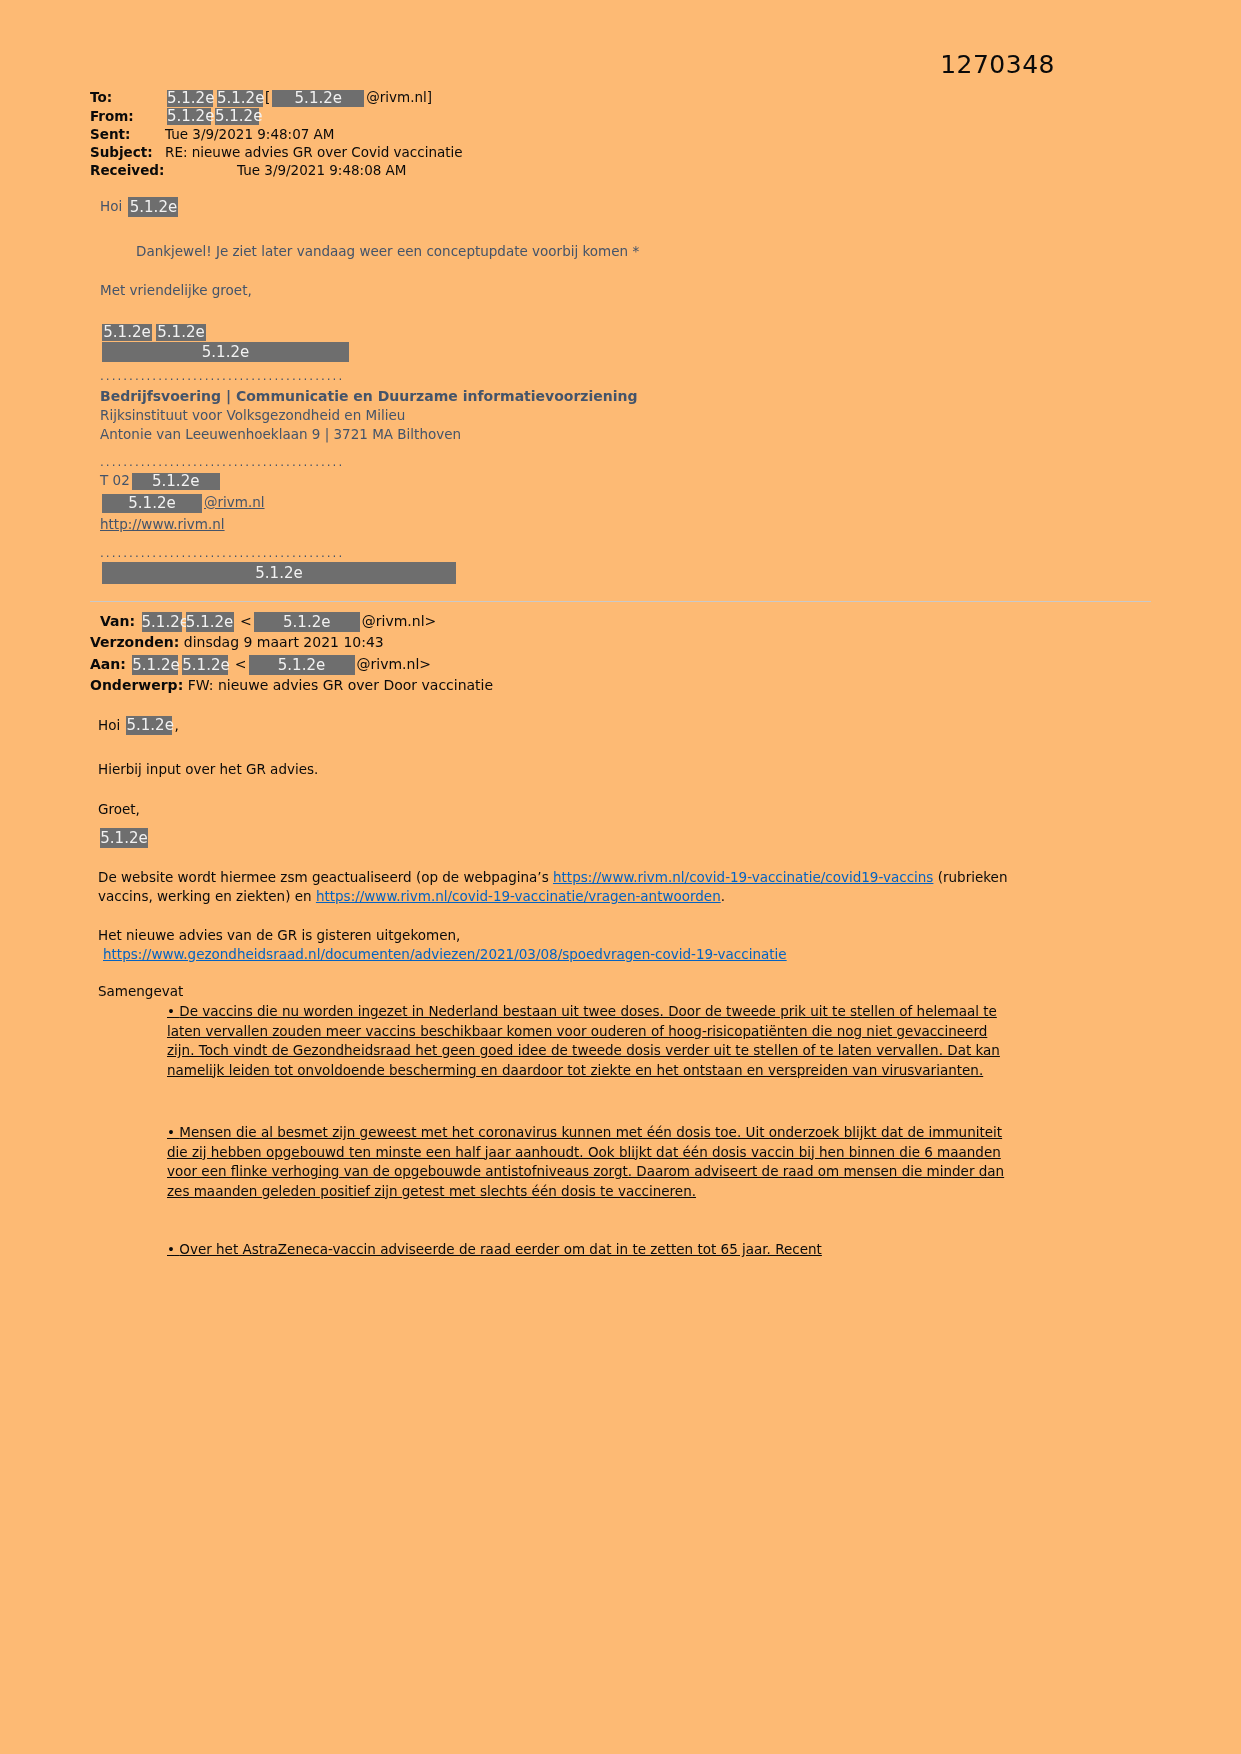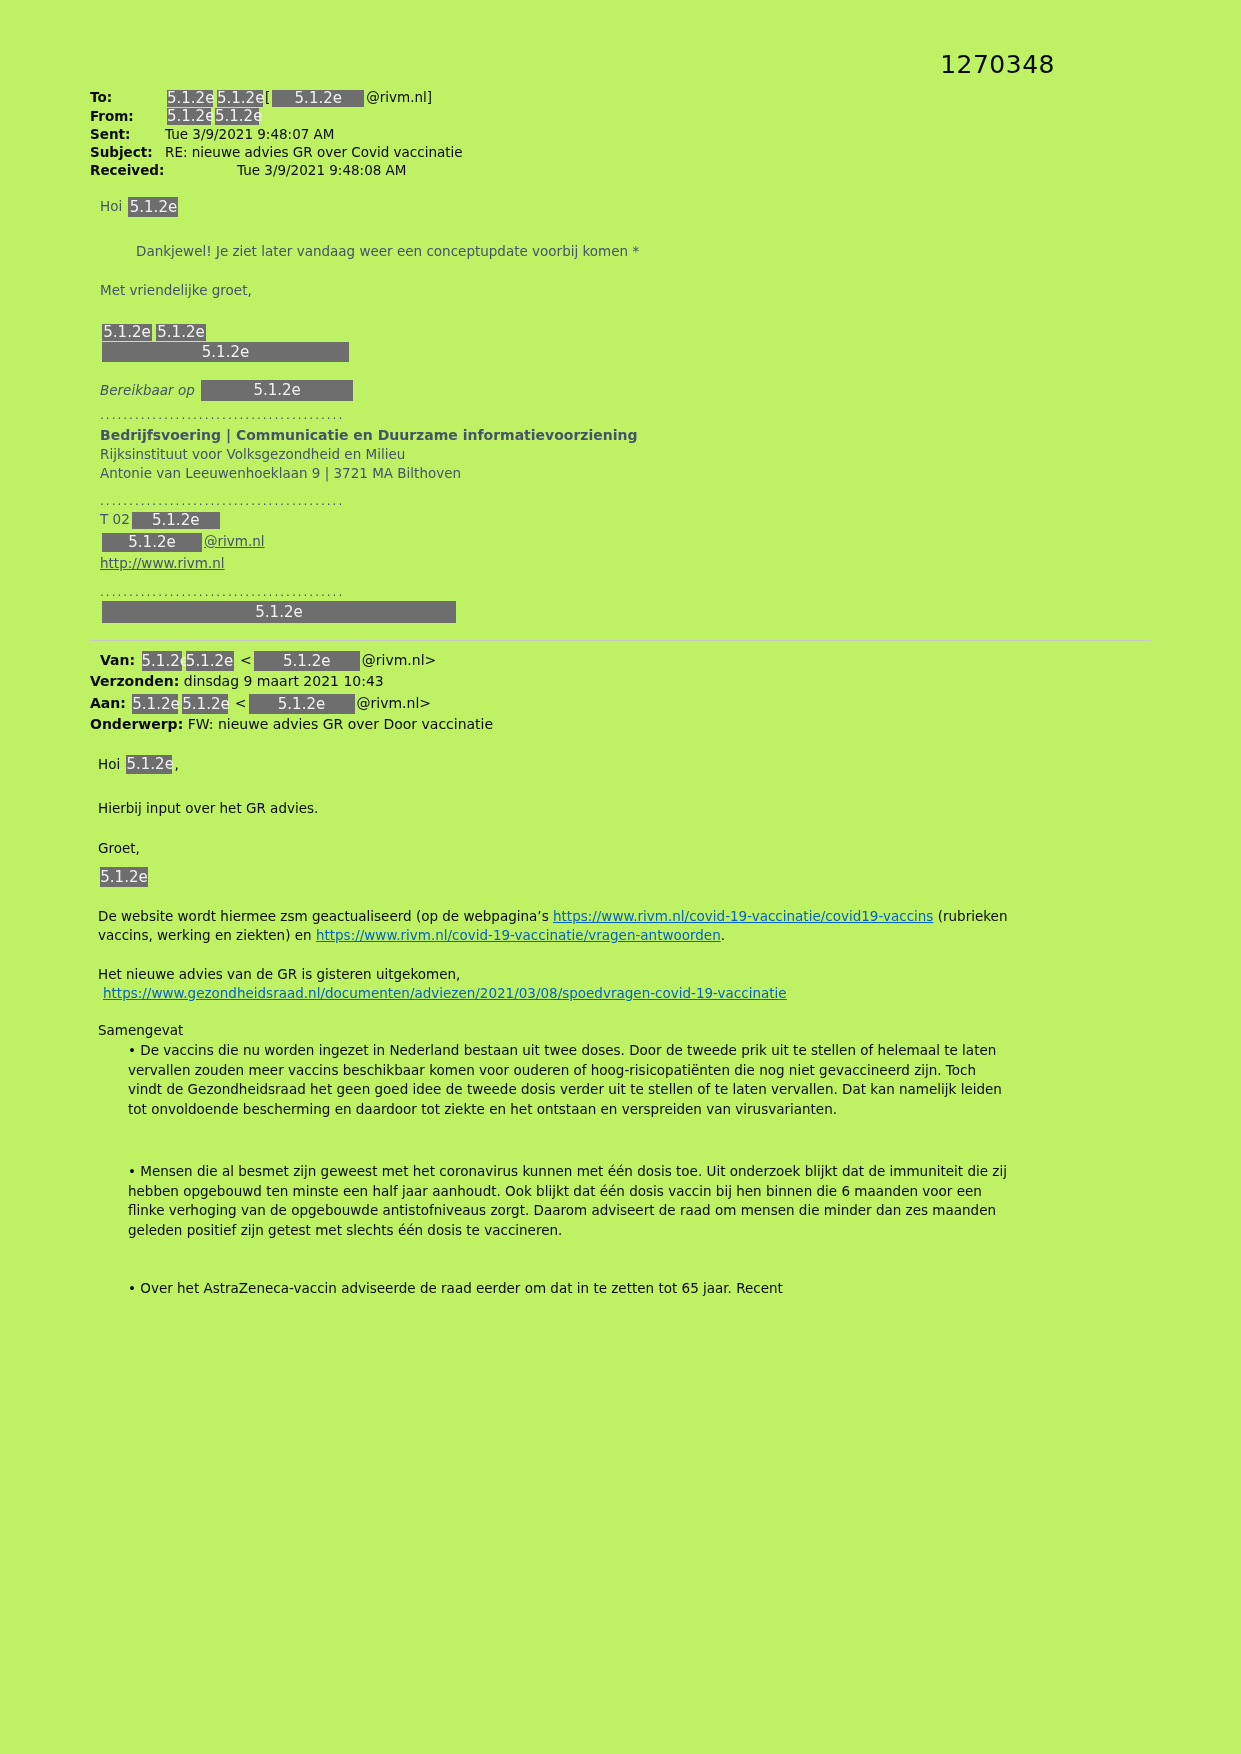--- a/index.html
+++ b/index.html
@@ -1,21 +1,21 @@
 <!DOCTYPE html>
 <html><head>
 <meta charset="utf-8">
 <style>
   * { margin:0; padding:0; box-sizing:border-box; }
   html,body { background:#e9e9e9; }
   .page {
     position:relative;
     width:1241px; height:1754px;
     margin:0 auto;
-    background:#bef264;
+    background:#fdba74;
     font-family:"DejaVu Sans", sans-serif;
     color:#000;
     overflow:hidden;
   }
   .docid {
     position:absolute; top:50px; right:186px;
     font-size:25px; letter-spacing:0.5px; color:#0a0a0a;
   }
   .content { padding:88px 90px 0 90px; }
 
@@ -73,21 +73,21 @@
   .hoi2-row { margin-top:19px; }
   .p-hierbij { margin-top:25px; }
   .p-groet2 { margin-top:20px; }
   .sig2 { margin-top:9px; font-size:0; }
   .p-website { margin-top:19px; max-width:928px; }
   .p-advies { margin-top:19px; max-width:928px; }
   .advies-link { padding-left:5px; }
   .mail2 a { color:#0563c1; text-decoration:underline; }
   .samengevat { margin-top:17px; }
   .bullets { max-width:912px; }
-  .bullet { margin-left:30px; margin-top:1px; }
+  .bullet { margin-left:69px; margin-top:1px;text-decoration:underline; }
   .bullet-gap1 { margin-top:43px; }
   .bullet-gap2 { margin-top:39px; }
   .bullet-dot { display:inline; }
 </style>
 </head>
 <body>
 
 <div class="page">
 
   <div class="docid">1270348</div>
@@ -120,24 +120,20 @@
       <div class="p-dank">Dankjewel! Je ziet later vandaag weer een conceptupdate voorbij komen *</div>
       <div class="p-groet1">Met vriendelijke groet,</div>
 
       <div class="sig-boxes">
         <span class="redact w50">5.1.2e</span><span class="redact w50">5.1.2e</span>
       </div>
       <div class="sig-wide">
         <span class="redact w247 h20">5.1.2e</span>
       </div>
 
-      <div class="row bereikbaar">
-        <span>Bereikbaar op</span>
-        <span class="redact w152 h21" style="font-style:normal">5.1.2e</span>
-      </div>
 
       <div class="dots">..........................................</div>
       <div class="dept">Bedrijfsvoering | Communicatie en Duurzame informatievoorziening</div>
       <div class="org-line">Rijksinstituut voor Volksgezondheid en Milieu</div>
       <div class="org-line">Antonie van Leeuwenhoeklaan 9 | 3721 MA Bilthoven</div>
 
       <div class="dots dots2">..........................................</div>
       <div class="row phone-row">
         <span>T 02</span><span class="redact w88">5.1.2e</span>
       </div>

